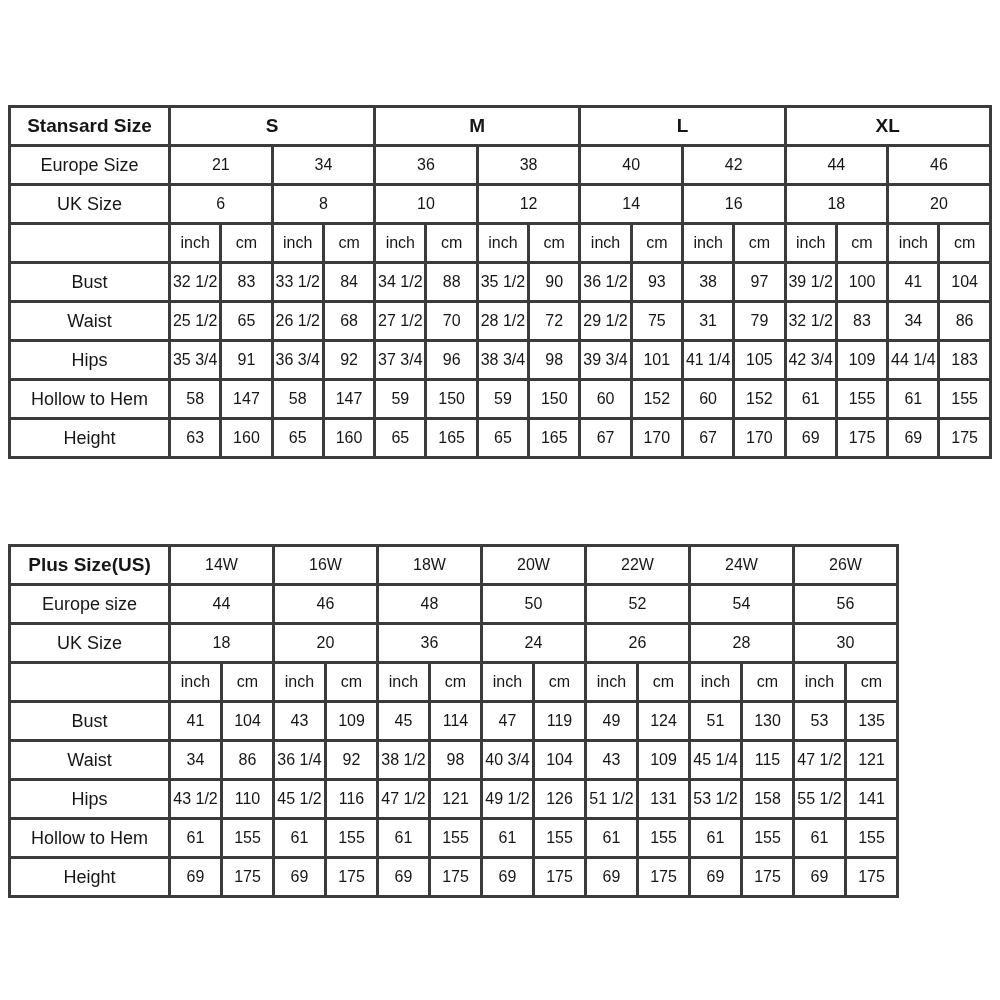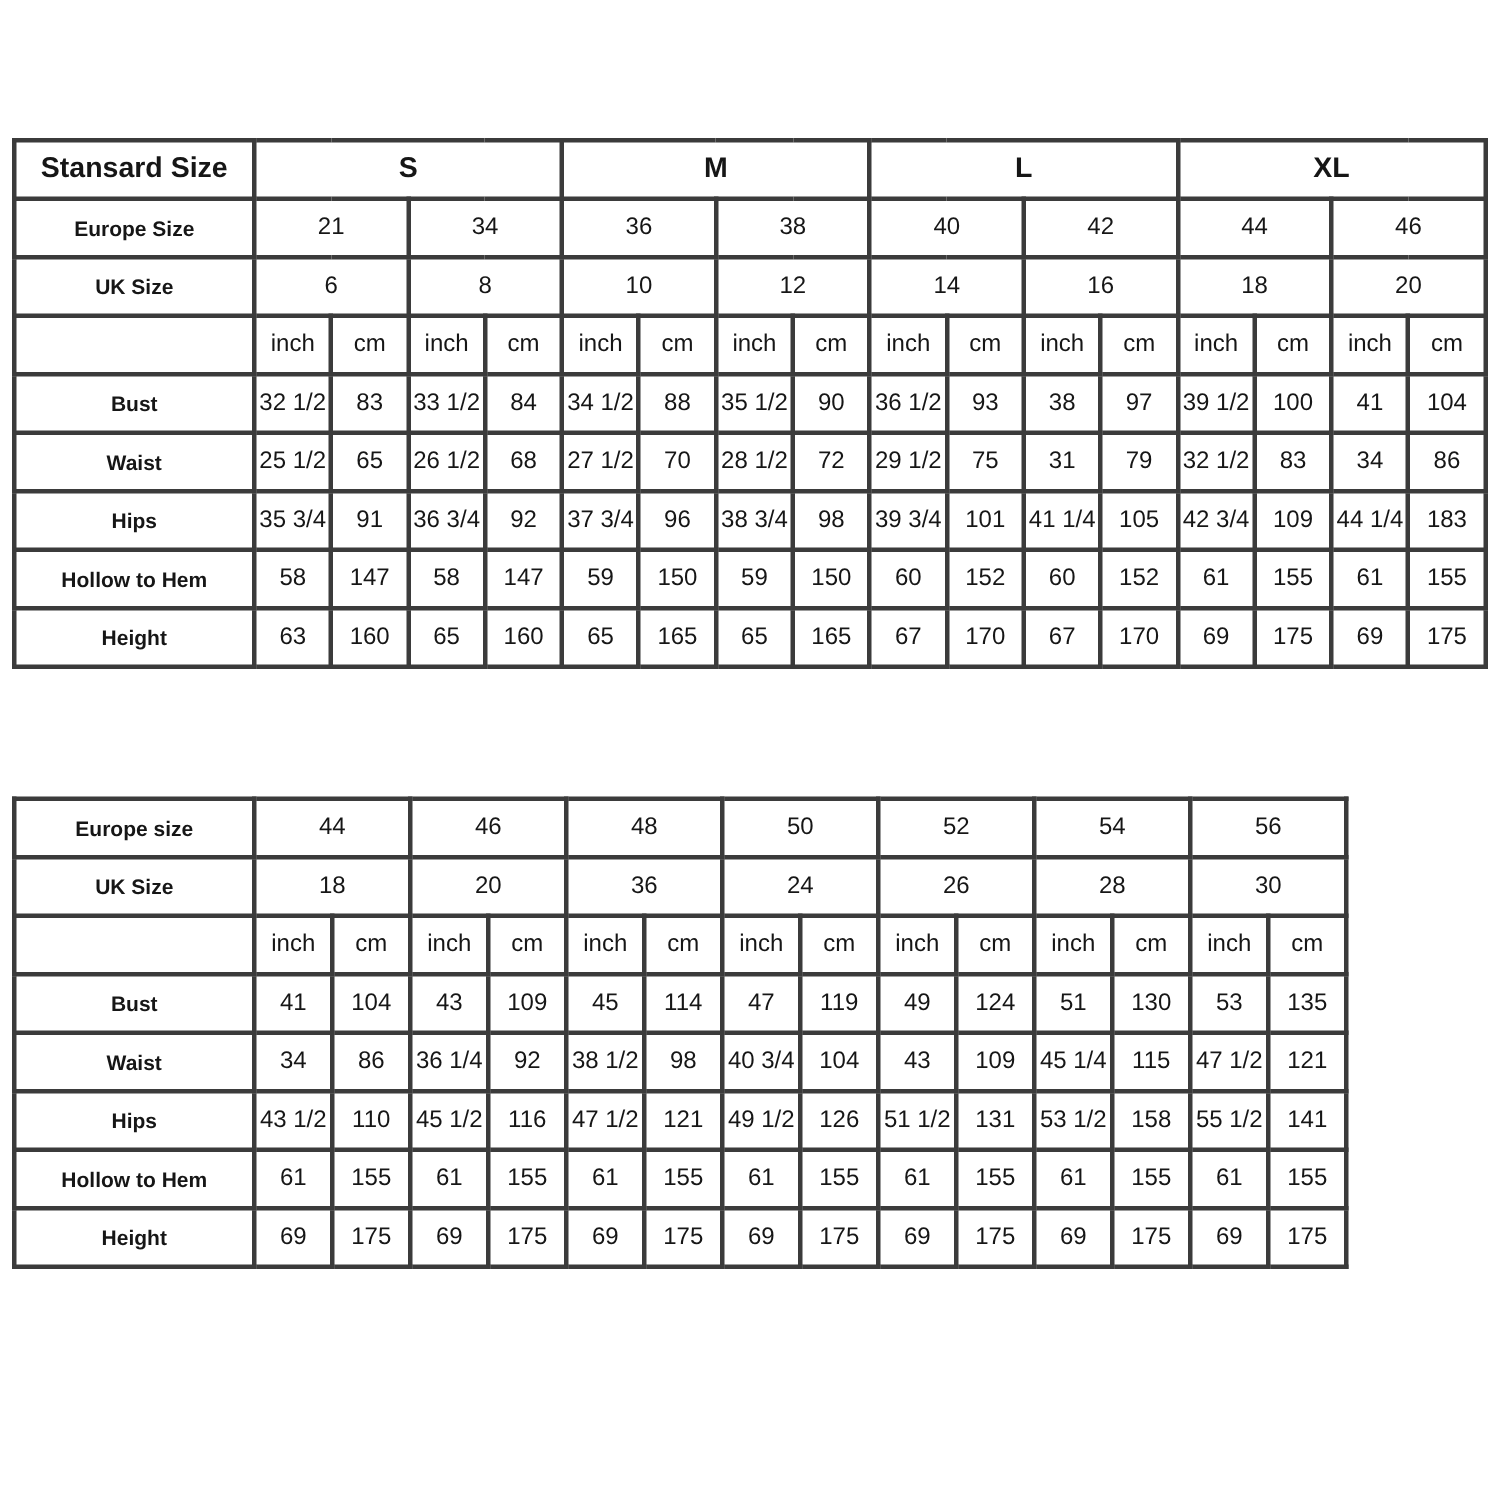--- a/index.html
+++ b/index.html
@@ -10,33 +10,34 @@
     background: var(--bg);
     color: var(--text);
     font-family: "Liberation Sans", sans-serif;
   }
   .page { position:relative; width:1000px; height:1000px; }
   table.size-table {
     position:absolute;
     border-collapse:collapse;
     table-layout:fixed;
     background: var(--bg);
+    margin-top: 13px;
   }
   table.size-table td {
     border:3px solid var(--border);
     text-align:center;
     vertical-align:middle;
     padding:0;
     height:39px;
     font-size:16px;
     white-space:nowrap;
     overflow:hidden;
     color:var(--text);
   }
-  table.size-table td.lbl { font-size:14px;font-weight:bold; }
+  table.size-table td.lbl { font-size:18px; }
   table.size-table td.b   { font-weight:bold; font-size:19px; }
   #standard-table { left:8px;  top:92px; }
   #plus-table     { left:8px;  top:531px; }
 </style>
 </head>
 <body>
 
 <div class="page">
   <table id="standard-table" class="size-table">
       <colgroup>
@@ -217,20 +218,30 @@
         <col style="width: 52px;">
         <col style="width: 52px;">
         <col style="width: 52px;">
         <col style="width: 52px;">
         <col style="width: 52px;">
         <col style="width: 52px;">
         <col style="width: 52px;">
       </colgroup>
       <tbody>
         <tr>
+          <td class="lbl b">Plus Size(US)</td>
+          <td colspan="2" class="val">14W</td>
+          <td colspan="2" class="val">16W</td>
+          <td colspan="2" class="val">18W</td>
+          <td colspan="2" class="val">20W</td>
+          <td colspan="2" class="val">22W</td>
+          <td colspan="2" class="val">24W</td>
+          <td colspan="2" class="val">26W</td>
+        </tr>
+        <tr>
           <td class="lbl">Europe size</td>
           <td colspan="2" class="val">44</td>
           <td colspan="2" class="val">46</td>
           <td colspan="2" class="val">48</td>
           <td colspan="2" class="val">50</td>
           <td colspan="2" class="val">52</td>
           <td colspan="2" class="val">54</td>
           <td colspan="2" class="val">56</td>
         </tr>
         <tr>

